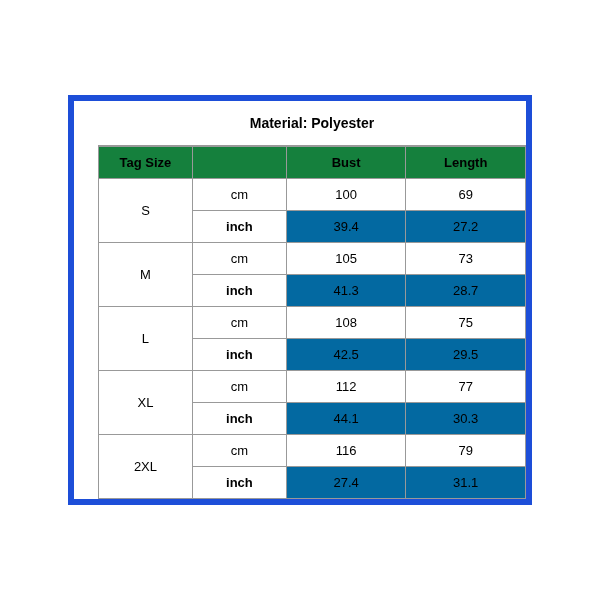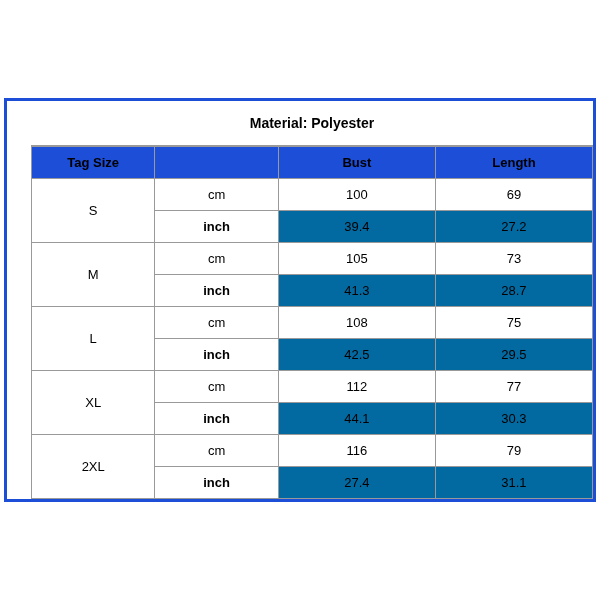--- a/index.html
+++ b/index.html
@@ -7,43 +7,43 @@
       width: 600px;
       height: 600px;
       display: flex;
       align-items: center;
       justify-content: center;
       background: #fff;
       font-family: Arial, sans-serif;
       font-size: 13px;
     }
     .outer {
-      border: 3px solid #1d4ed8;
-      width: 592px;
+      border: 6px solid #1d4ed8;
+      width: 464px;
       padding-left: 24px;
     }
     .title-row {
       border-bottom: 1px solid #999;
       padding: 14px 10px;
       text-align: center;
       font-weight: bold;
       font-size: 14px;
     }
     table {
       width: 100%;
       border-collapse: collapse;
     }
     th, td {
       border: 1px solid #999;
       text-align: center;
       padding: 8px 6px;
     }
     th {
       font-weight: bold;
-      background: #1d4ed8;
+      background: #15803d;
     }
     .tag-size-col { width: 22%; }
     .unit-col { width: 22%; }
     .value-col { width: 28%; }
     .shaded {
       background-color: #0369a1;
     }
     .size-cell {
       font-size: 13px;
     }

